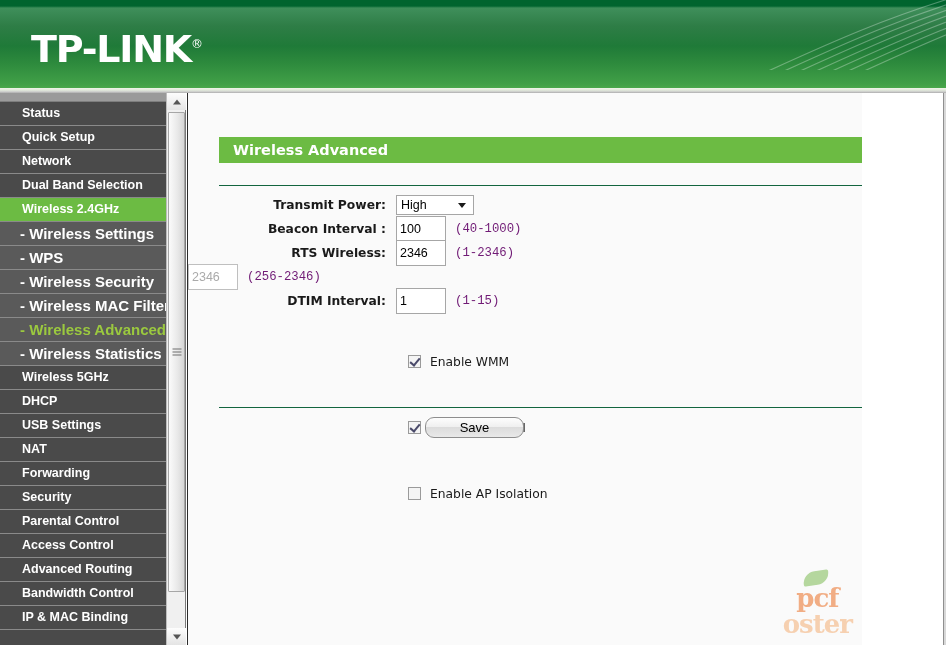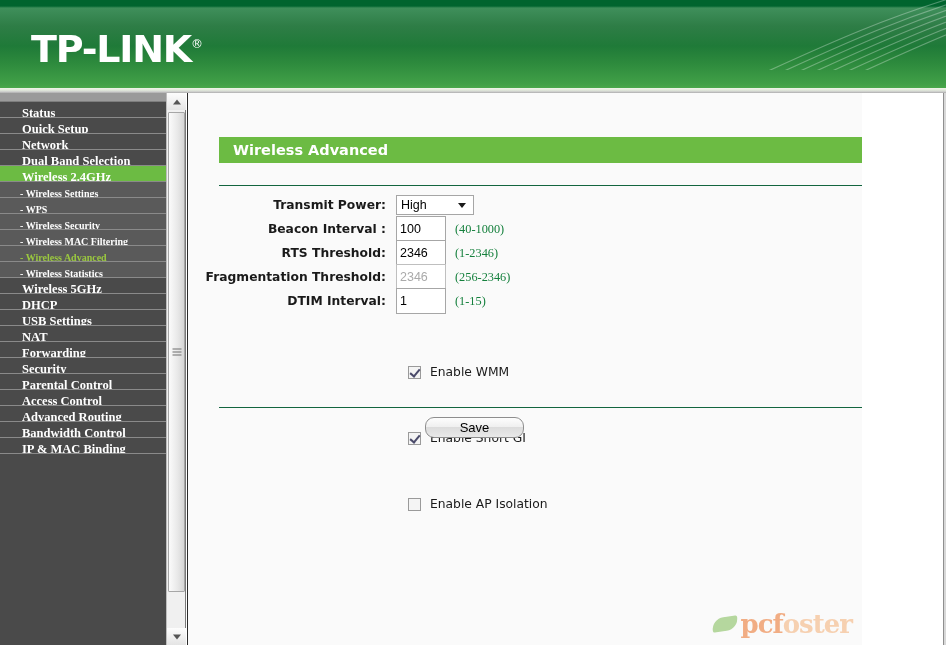--- a/index.html
+++ b/index.html
@@ -54,36 +54,36 @@
     width: 166px; height: 552px;
     background: #4a4a4a;
     overflow: hidden;
   }
   .sidebar-top-strip {
     height: 9px; background: #9a9a9a;
     border-bottom: 1px solid #7d7d7d;
   }
   .nav-item {
     position: relative;
-    height: 16px;
+    height: 24px;
     line-height: 23px;
     padding-left: 22px;
     color: #ffffff;
     font-size: 12.5px;
     font-weight: bold;
     background: #4a4a4a;
     border-bottom: 1px solid #8a8a8a;
     white-space: nowrap;
     overflow: hidden;
-    font-family: Liberation Serif, serif;
+    font-family: Liberation Sans, sans-serif;
   }
   .nav-item.sub {
     background: #5a5a5a;
     padding-left: 20px;
-    font-size: 10px;
+    font-size: 15px;
   }
   .nav-item.active {
     background: #6cbb43;
     color: #ffffff;
   }
   .nav-item.sub.current {
     color: #9bc93f;
     background: #5a5a5a;
   }
 
@@ -201,28 +201,28 @@
     position: absolute; right: 7px; top: 50%;
     width: 0; height: 0;
     margin-top: -2px;
     border-left: 4px solid transparent;
     border-right: 4px solid transparent;
     border-top: 5px solid #1a1a1a;
   }
   .hint {
     margin-left: 9px;
     font-size: 12.3px;
-    color: #15803d;
-    font-family: Liberation Serif, serif;
+    color: #701a75;
+    font-family: Liberation Mono, monospace;
     white-space: nowrap;
   }
 
   .checks { margin-top: 4px; }
   .chk-row {
-    display: flex; align-items: flex-end;
+    display: flex; align-items: flex-start;
     height: 24px;
     padding-left: 220px;
     margin-top: 42px;
   }
   .chk {
     position: relative;
     width: 13px; height: 13px;
     border: 1px solid #9a9a9a;
     background: #f4f4f4;
     margin-right: 9px;
@@ -255,21 +255,21 @@
     border: 1px solid #8e8e8e;
     border-radius: 9px;
     font-family: "Liberation Sans", sans-serif;
     cursor: pointer;
   }
 
   
   .watermark {
     position: absolute; right: 10px; bottom: 8px;
     display: flex; align-items: center;
-    opacity: .85; pointer-events: none;
+    opacity: .85; pointer-events: none; flex-direction: column;
   }
   .wm-leaf {
     width: 26px; height: 14px;
     background: #a9d18e;
     border-radius: 14px 2px 14px 2px;
     margin-right: 3px;
     transform: rotate(-8deg);
   }
   .wm-pcf {
     font-size: 26px; font-weight: bold; color: #f0a070;
@@ -373,29 +373,28 @@
 
       <div class="row">
         <div class="lbl">Beacon Interval :</div>
         <div class="fld">
           <input class="txt" type="text" value="100" style="">
           <span class="hint">(40-1000)</span>
         </div>
       </div>
 
       <div class="row">
-        <div class="lbl">RTS Threshold:</div>
+        <div class="lbl">RTS Wireless:</div>
         <div class="fld">
           <input class="txt" type="text" value="2346" style="">
           <span class="hint">(1-2346)</span>
         </div>
       </div>
 
       <div class="row">
-        <div class="lbl">Fragmentation Threshold:</div>
         <div class="fld">
           <input class="txt disabled" type="text" disabled="" value="2346" style="">
           <span class="hint">(256-2346)</span>
         </div>
       </div>
 
       <div class="row">
         <div class="lbl">DTIM Interval:</div>
         <div class="fld">
           <input class="txt" type="text" value="1" style="">

